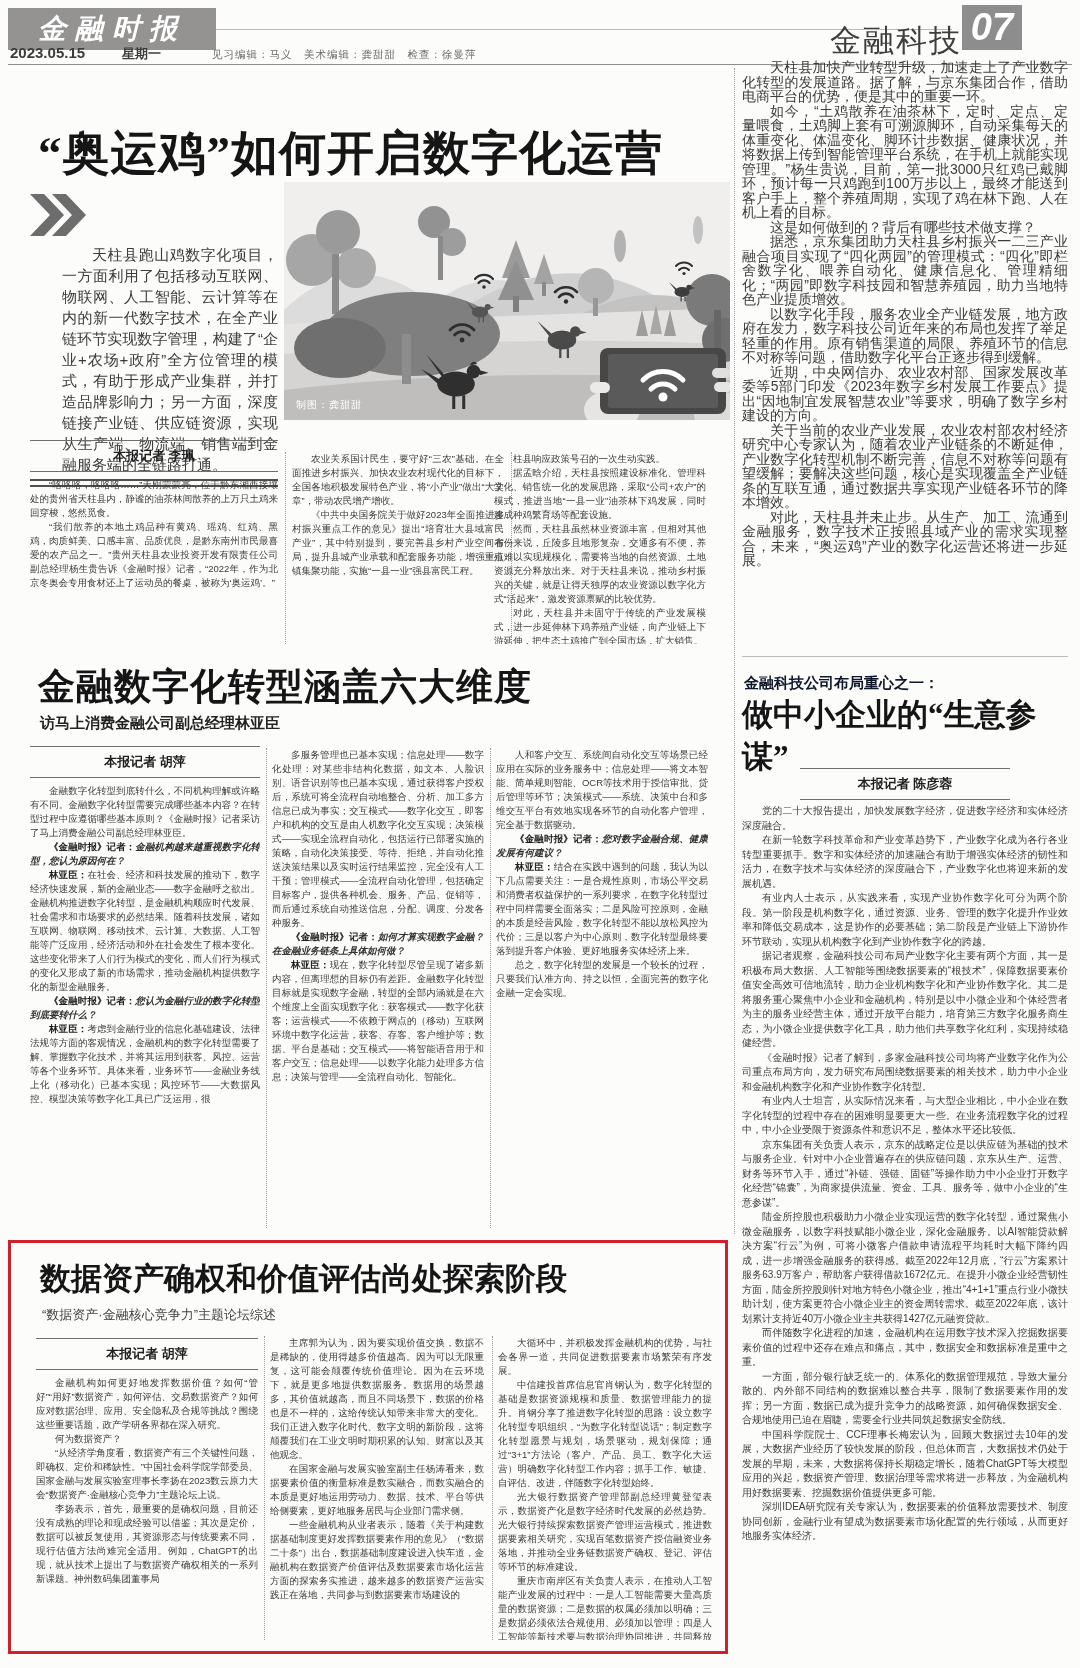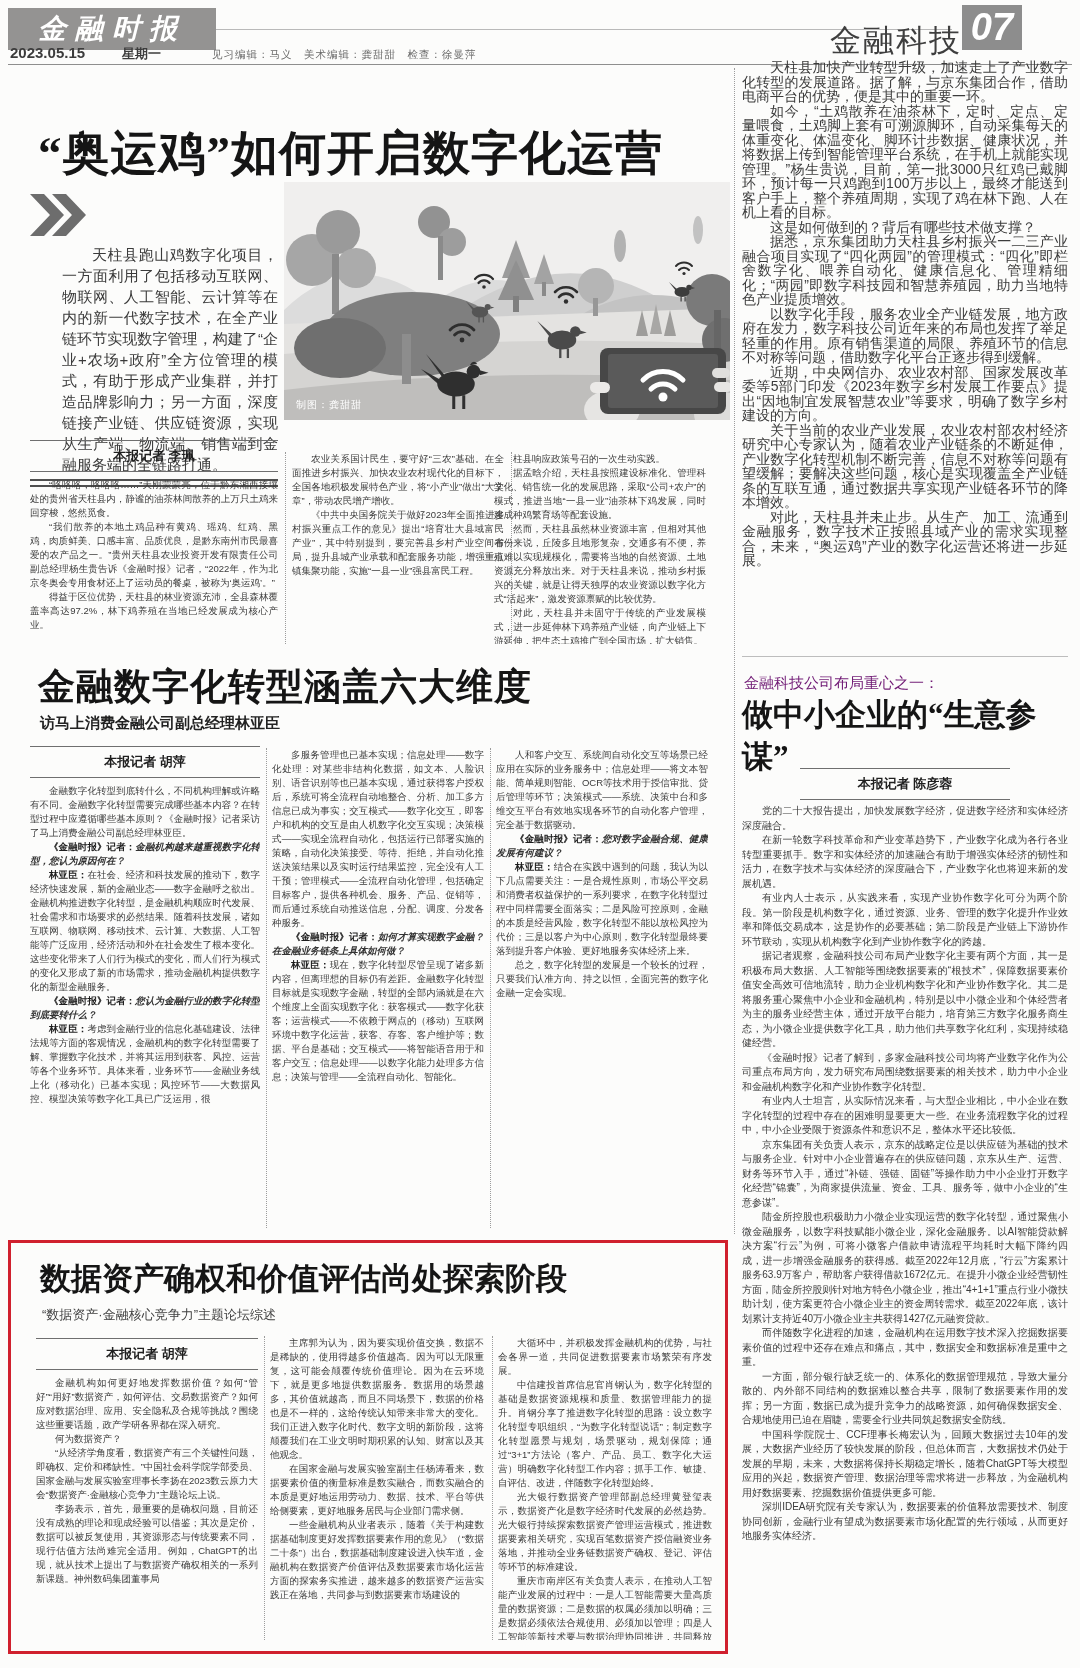--- a/index.html
+++ b/index.html
@@ -46,21 +46,21 @@
   .h2{left:38px;top:662px;font-size:37px;letter-spacing:1px;}
   .sub2{left:40px;top:714px;font-size:15px;font-weight:bold;color:#222;}
   .byline2{left:30px;top:746px;width:230px;}
   .a2-col1{left:30px;top:784px;width:230px;height:444px;}
   .a2-col2{left:272px;top:748px;width:212px;height:480px;}
   .a2-col3{left:496px;top:748px;width:212px;height:480px;}
   .vd3{left:266px;top:748px;height:480px;}
   .vd4{left:490px;top:748px;height:480px;}
   
   .hr-right{left:742px;top:656px;width:326px;background:#bdbdbd;}
-  .kicker{left:744px;top:674px;font-size:15px;font-weight:normal;color:#701a75;}
+  .kicker{left:744px;top:674px;font-size:15px;font-weight:bold;color:#0f172a;}
   .h3{left:742px;top:694px;font-size:31px;}
   .byline3{left:800px;top:768px;width:210px;}
   .r-body{left:742px;top:804px;width:326px;height:852px;font-size:10px;line-height:14.5px;}
   
   .red-box{left:8px;top:1240px;width:714px;height:408px;border:3px solid #d0202e;background:transparent;}
   .h4{left:40px;top:1258px;font-size:31px;}
   .sub4{left:42px;top:1306px;font-size:13px;color:#3f3f3f;}
   .byline4{left:36px;top:1338px;width:222px;}
   .f-col1{left:36px;top:1376px;width:222px;height:264px;}
   .f-col2{left:270px;top:1336px;width:214px;height:304px;}
@@ -205,21 +205,20 @@
         <rect x="430" y="200" width="18" height="10" rx="5" fill="#e6e5e3"></rect>
       </g>
     </svg>
     <div class="illu-caption">制图：龚甜甜</div>
   </div>
 
   <div class="abs byline byline1">本报记者 李珮</div>
   <div class="abs bodycol m-col1">
       <p class="para"><span>“咯咯咯，咯咯咯……”天刚蒙蒙亮，位于黔东湘西接壤处的贵州省天柱县内，静谧的油茶林间散养的上万只土鸡来回穿梭，悠然觅食。</span></p>
       <p class="para"><span>“我们散养的本地土鸡品种有黄鸡、瑶鸡、红鸡、黑鸡，肉质鲜美、口感丰富、品质优良，是黔东南州市民最喜爱的农产品之一。”贵州天柱县农业投资开发有限责任公司副总经理杨生贵告诉《金融时报》记者，“2022年，作为北京冬奥会专用食材还上了运动员的餐桌，被称为‘奥运鸡’。”</span></p>
-      <p class="para"><span>得益于区位优势，天柱县的林业资源充沛，全县森林覆盖率高达97.2%，林下鸡养殖在当地已经发展成为核心产业。</span></p>
     </div>
   <div class="abs vdot vd1"></div>
   <div class="abs bodycol m-col2">
       <p class="para"><span>农业关系国计民生，要守好“三农”基础。在全面推进乡村振兴、加快农业农村现代化的目标下，全国各地积极发展特色产业，将“小产业”做出“大文章”，带动农民增产增收。</span></p>
       <p class="para"><span>《中共中央国务院关于做好2023年全面推进乡村振兴重点工作的意见》提出“培育壮大县域富民产业”，其中特别提到，要完善县乡村产业空间布局，提升县城产业承载和配套服务功能，增强重点镇集聚功能，实施“一县一业”强县富民工程。</span></p>
     </div>
   <div class="abs vdot vd2"></div>
   <div class="abs bodycol m-col3">
       <p class="para"><span>柱县响应政策号召的一次生动实践。</span></p>
       <p class="para"><span>据孟晗介绍，天柱县按照建设标准化、管理科学化、销售统一化的发展思路，采取“公司+农户”的模式，推进当地“一县一业”油茶林下鸡发展，同时建成种鸡繁育场等配套设施。</span></p>

